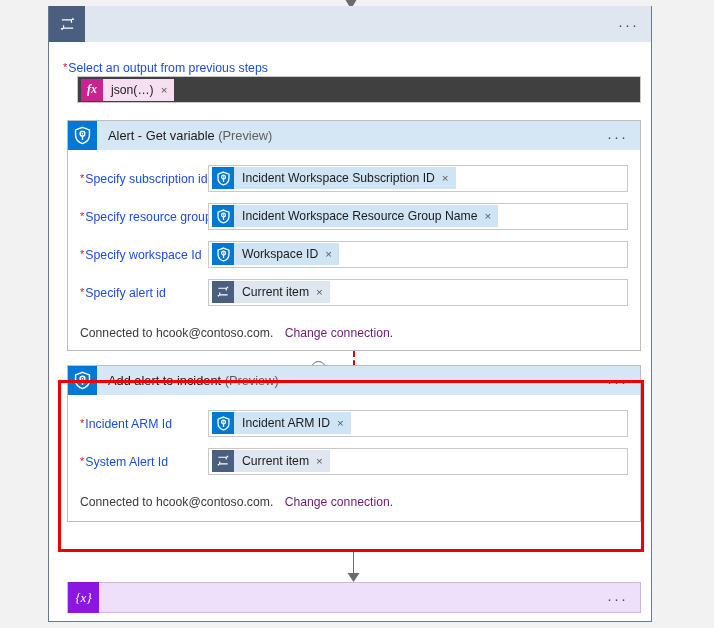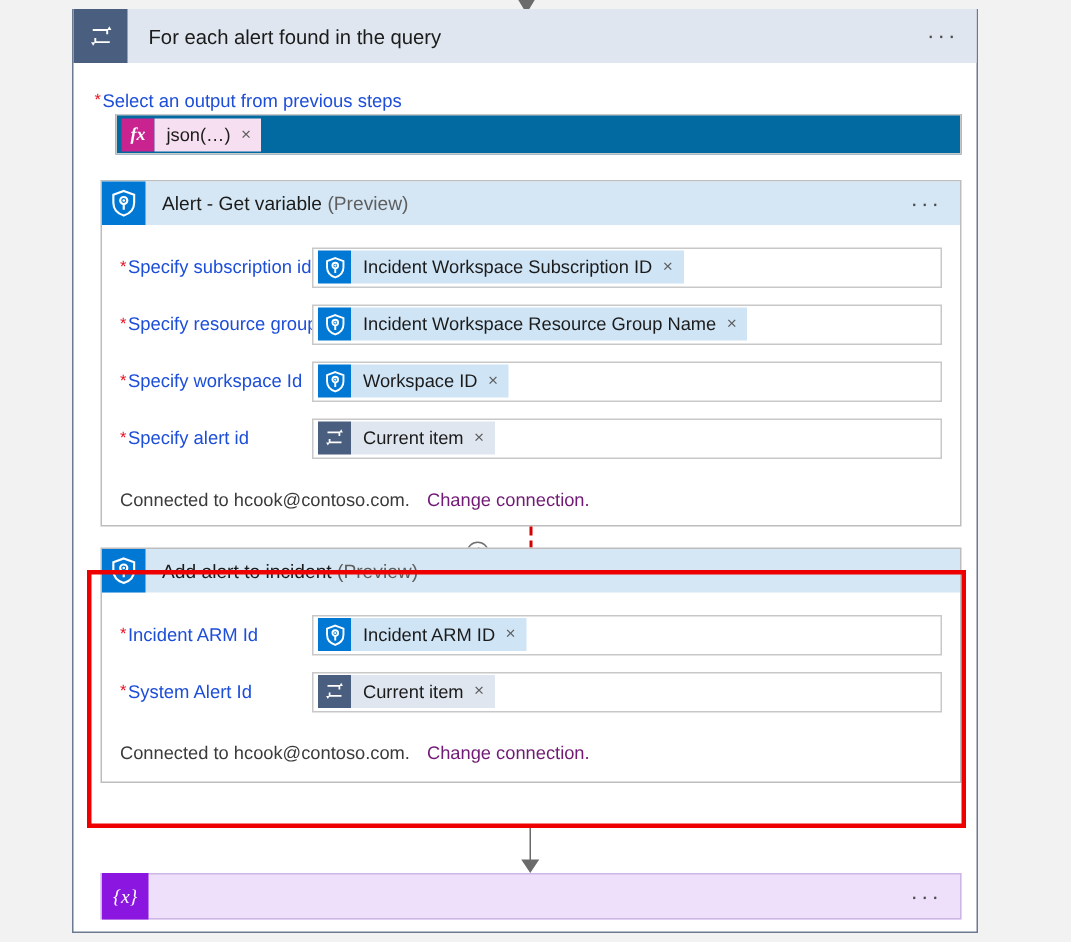--- a/index.html
+++ b/index.html
@@ -228,29 +228,28 @@
 
     <div class="foreach-header">
       <div class="foreach-icon">
         <svg width="17" height="17" viewBox="0 0 18 18">
           <path d="M3 4.2 H13.2 V7.2" fill="none" stroke="#ffffff" stroke-width="1.35"></path>
           <path d="M15 12.8 H4.8 V9.8" fill="none" stroke="#ffffff" stroke-width="1.35"></path>
           <polygon points="13.2,4.2 16.2,4.2 14.7,1.6" fill="#ffffff"></polygon>
           <polygon points="4.8,12.8 1.8,12.8 3.3,15.4" fill="#ffffff"></polygon>
         </svg>
       </div>
-      <div class="foreach-title">For each alert found in the query</div>
       <div class="hdr-ellipsis">···</div>
     </div>
 
     <div style="position:absolute;left:14px;top:52px;">
       <span class="req-star">*</span><span class="field-label">Select an output from previous steps</span>
     </div>
 
-    <div style="position:absolute;left:28px;top:70px;width:564px;height:27px;background:#0369a1;border:1px solid #c8c8c8;display:flex;align-items:center;">
+    <div style="position:absolute;left:28px;top:70px;width:564px;height:27px;background:#404040;border:1px solid #c8c8c8;display:flex;align-items:center;">
       <div class="chip chip-fx">
         <div class="chip-icon">
           <span style="color:#fff;font-family:'Liberation Serif',serif;font-style:italic;font-size:12px;font-weight:bold;">fx</span>
         </div>
         <div class="chip-body">
           <span>json(…)</span>
           <span class="chip-x">×</span>
         </div>
       </div>
     </div>

